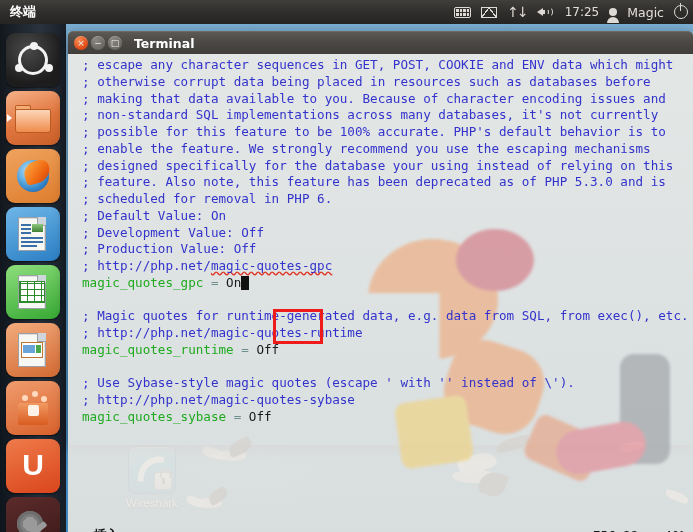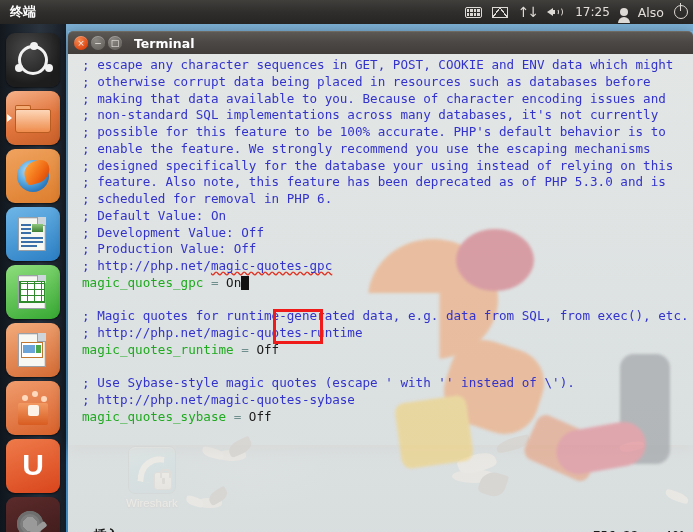--- a/index.html
+++ b/index.html
@@ -480,21 +480,21 @@
           <div class="spk"></div>
             <div class="box"></div>
           <div class="w w1"></div>
             <div class="w w2"></div>
         </div>
       </div>
       <div class="ind ind-clock">17:25</div>
       <div class="ind">
         <div class="usericon"></div>
       </div>
-      <div class="ind ind-user">Also</div>
+      <div class="ind ind-user">Magic</div>
       <div class="ind">
         <div class="powericon"></div>
       </div>
     </div>
   </div>
 
   <div id="desktop-icon">
     <div class="dicon-img">
       <div class="fin"></div>
       <div class="lock"></div>

